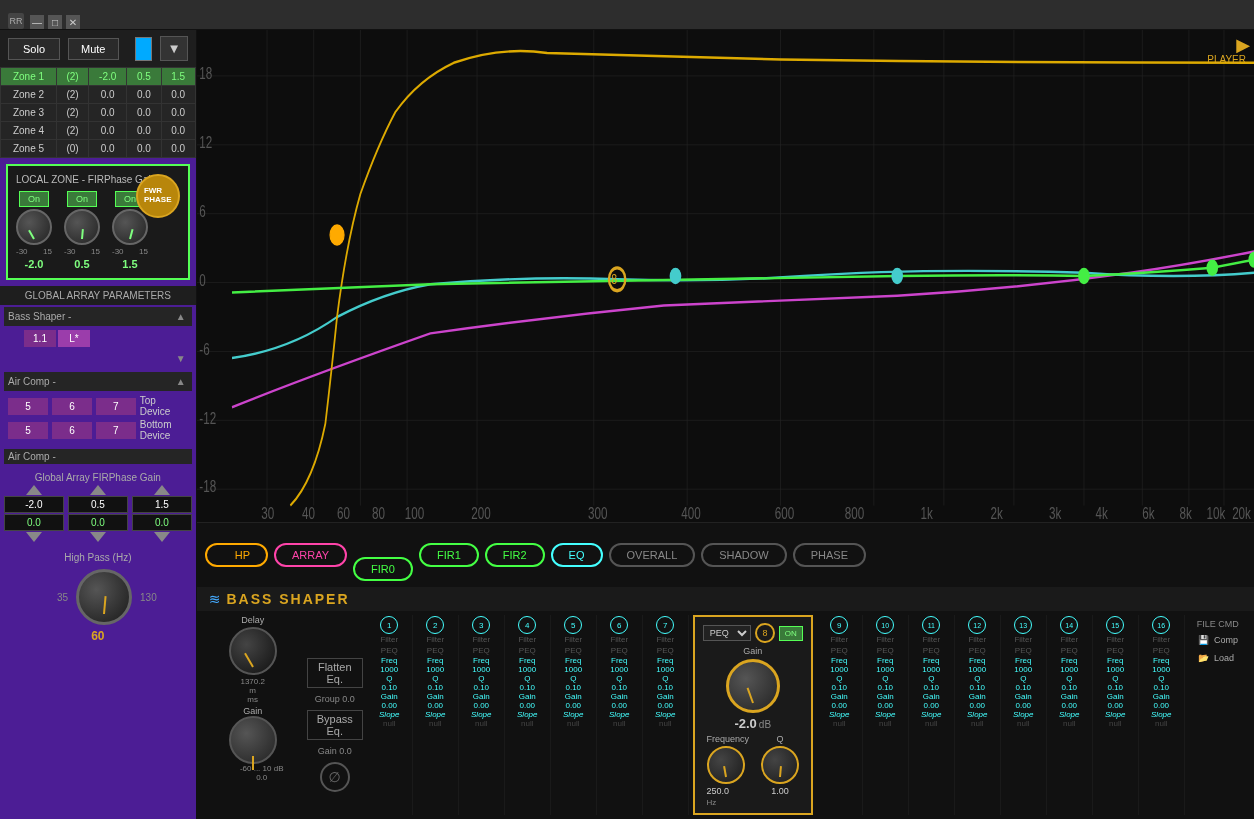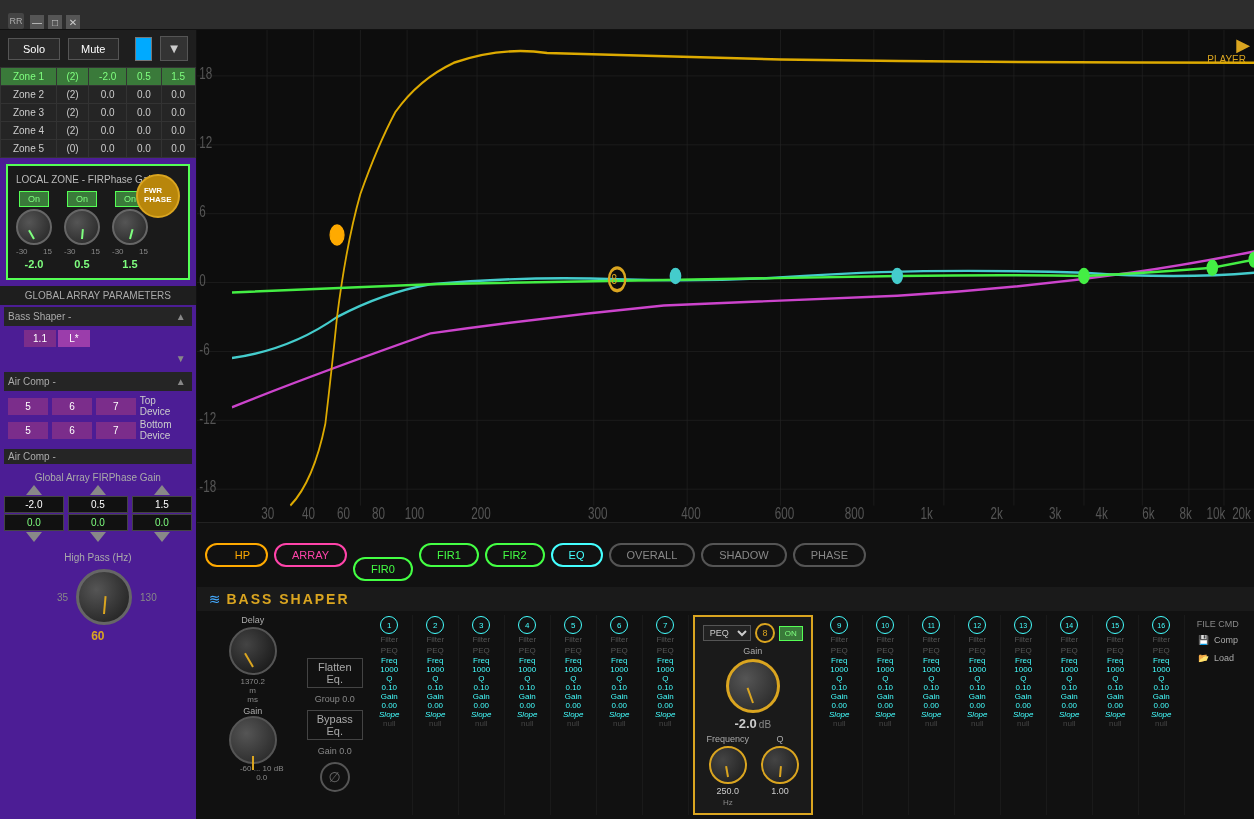--- a/index.html
+++ b/index.html
@@ -533,21 +533,21 @@
         <div style="position:relative;width:54px;height:54px;">
           <div style="width:54px;height:54px;border-radius:50%;background:radial-gradient(circle at 35% 35%, #555, #222);border:3px solid #daa520;position:relative;">
             <div style="width:2px;height:16px;background:#daa520;position:absolute;bottom:7px;left:50%;transform:translateX(-50%) rotate(-20deg);transform-origin:bottom;"></div>
           </div>
         </div>
         <div style="display:flex;align-items:baseline;gap:2px;">
           <span style="font-size:13px;color:#ccc;font-weight:bold;">-2.0</span>
           <span style="font-size:10px;color:#888;">dB</span>
         </div>
         <div style="display:flex;gap:12px;">
-          <div style="display:flex;flex-direction:column;align-items:center;gap:2px;">
+          <div style="display:flex;flex-direction:column;gap:2px;">
             <span style="font-size:9px;color:#aaa;">Frequency</span>
             <div style="width:38px;height:38px;border-radius:50%;background:radial-gradient(circle at 35% 35%, #444, #1a1a1a);border:2px solid #daa520;position:relative;">
               <div style="width:2px;height:11px;background:#daa520;position:absolute;bottom:5px;left:50%;transform:translateX(-50%) rotate(-10deg);transform-origin:bottom;"></div>
             </div>
             <span style="font-size:9px;color:#ccc;">250.0</span>
             <span style="font-size:8px;color:#888;">Hz</span>
           </div>
           <div style="display:flex;flex-direction:column;align-items:center;gap:2px;">
             <span style="font-size:9px;color:#aaa;">Q</span>
             <div style="width:38px;height:38px;border-radius:50%;background:radial-gradient(circle at 35% 35%, #444, #1a1a1a);border:2px solid #daa520;position:relative;">

